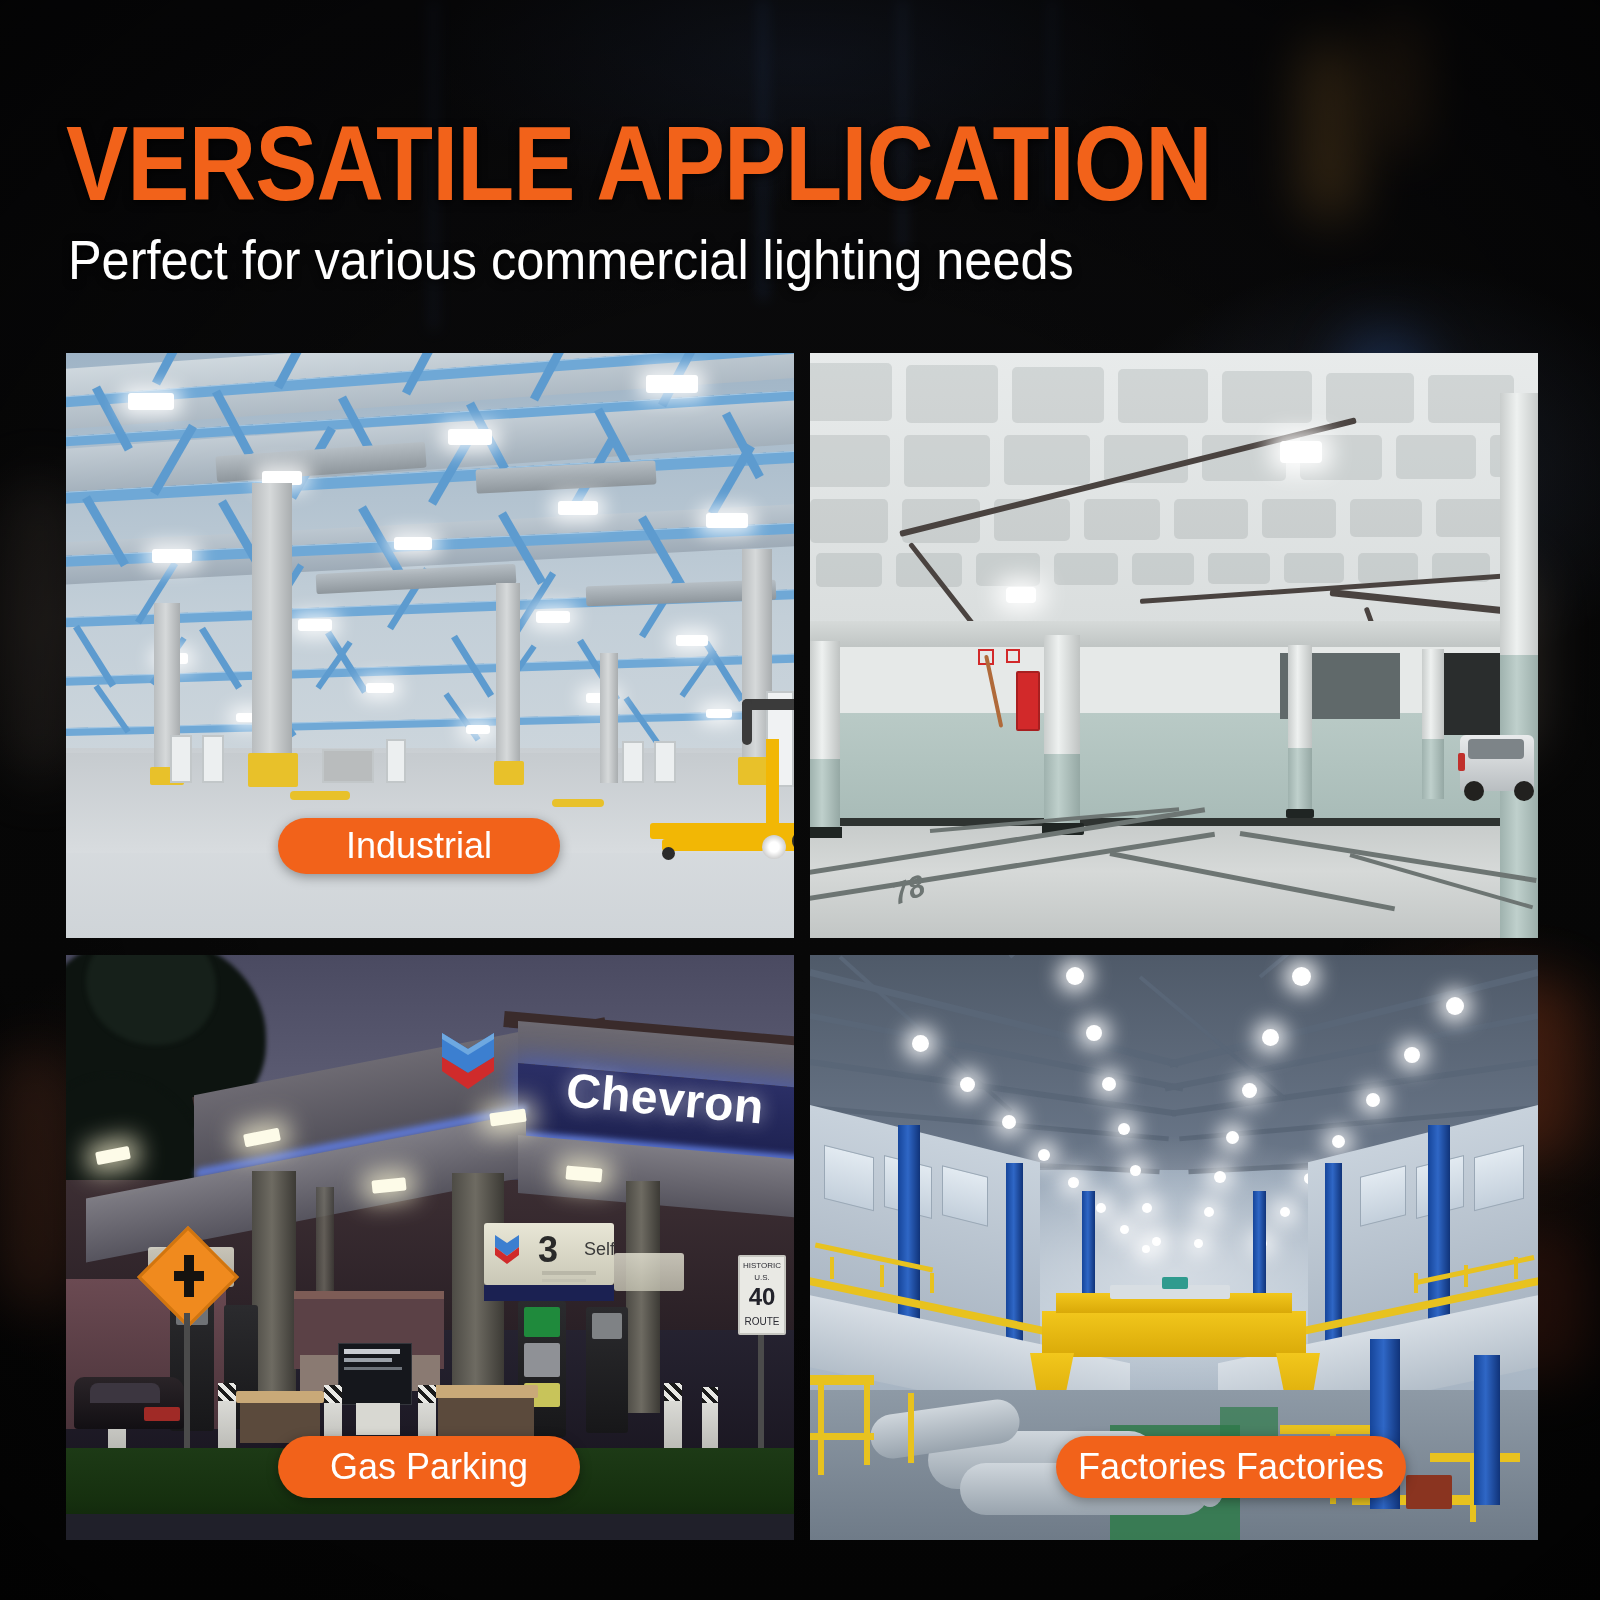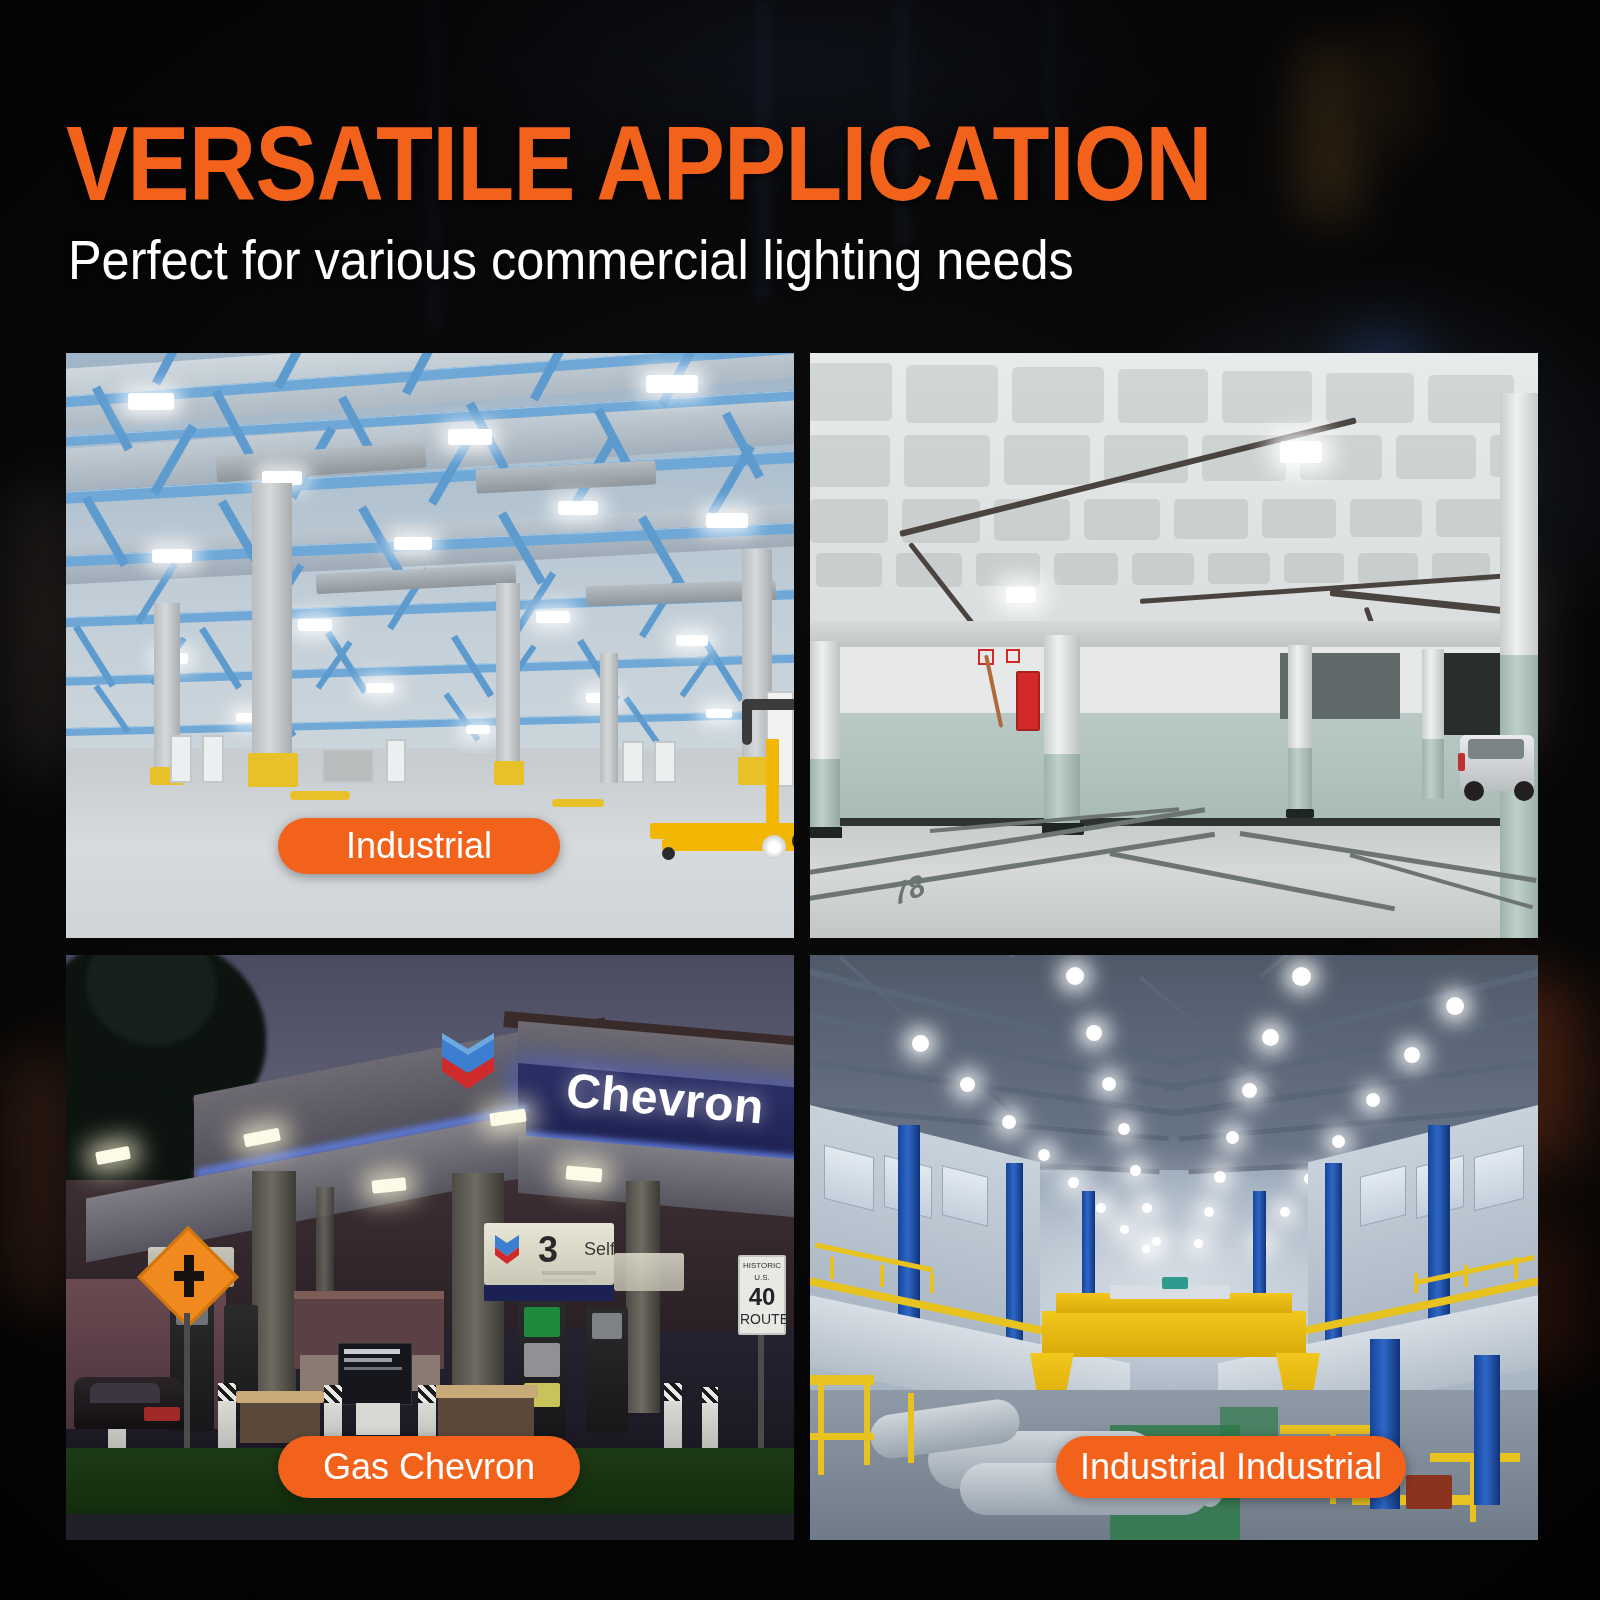--- a/index.html
+++ b/index.html
@@ -477,21 +477,21 @@
 
         <div class="gs-sign-diamond" style="left:86px;top:286px;width:72px;height:72px;"></div>
         <div style="position:absolute;left:108px;top:316px;width:30px;height:10px;background:#15120f;"></div>
         <div style="position:absolute;left:118px;top:300px;width:10px;height:42px;background:#15120f;"></div>
         <div style="position:absolute;left:118px;top:358px;width:6px;height:136px;background:#4b4b4b;"></div>
 
         <div class="gs-route" style="left:672px;top:300px;width:48px;height:80px;">
           <div style="position:absolute;left:0;right:0;top:4px;text-align:center;font-size:8px;color:#2b2b33;">HISTORIC</div>
           <div style="position:absolute;left:0;right:0;top:16px;text-align:center;font-size:8px;color:#2b2b33;">U.S.</div>
           <div style="position:absolute;left:0;right:0;top:26px;text-align:center;font-size:24px;font-weight:700;color:#23232b;">40</div>
-          <div style="position:absolute;left:0;right:0;bottom:6px;text-align:center;font-size:14px;color:#2b2b33;">ROUTE</div>
+          <div style="position:absolute;left:0;right:0;bottom:6px;text-align:center;font-size:10px;color:#2b2b33;">ROUTE</div>
         </div>
         <div style="position:absolute;left:692px;top:380px;width:6px;height:118px;background:#4b4b4b;"></div>
 
         <div style="position:absolute;left:272px;top:388px;width:74px;height:62px;background:#15171c;border:1px solid #34363c;"></div>
         <div style="position:absolute;left:278px;top:394px;width:56px;height:5px;background:#c9ccd2;"></div>
         <div style="position:absolute;left:278px;top:403px;width:48px;height:4px;background:#9aa0a8;"></div>
         <div style="position:absolute;left:278px;top:412px;width:58px;height:3px;background:#6d737a;"></div>
         <div style="position:absolute;left:290px;top:448px;width:44px;height:32px;background:#d8d8d2;"></div>
 
         <div style="position:absolute;left:174px;top:444px;width:80px;height:44px;background:#5b4a3c;"></div>
@@ -512,21 +512,21 @@
         <div class="gs-bollard" style="left:636px;top:432px;width:16px;height:66px;"></div>
         <div style="position:absolute;left:636px;top:432px;width:16px;height:16px;background:repeating-linear-gradient(45deg,#1a1a1a 0 4px,#e8e8e4 4px 8px);"></div>
 
         <div class="gs-car" style="left:8px;top:422px;width:110px;height:52px;"></div>
         <div style="position:absolute;left:24px;top:428px;width:70px;height:20px;background:#3c3640;border-radius:8px 8px 0 0;"></div>
         <div style="position:absolute;left:78px;top:452px;width:36px;height:14px;background:#a02a26;border-radius:2px;"></div>
 
         <div class="gs-grass"></div>
         <div class="gs-walk"></div>
 
-        <div class="pill pill-gs">Gas Chevron</div>
+        <div class="pill pill-gs">Gas Parking</div>
       </div>
     </div>
 
     <div class="cell c-br">
       <div class="scene fc">
         <div class="fc-roof"></div>
 
         <div class="fc-purlin" style="left:0px;top:14px;width:380px;height:7px;transform:rotate(14deg);"></div>
         <div class="fc-purlin" style="left:0px;top:58px;width:380px;height:6px;transform:rotate(11deg);"></div>
         <div class="fc-purlin" style="left:0px;top:104px;width:370px;height:6px;transform:rotate(8deg);"></div>
@@ -635,18 +635,18 @@
         <div class="fc-mach" style="left:470px;top:470px;width:100px;height:9px;"></div>
         <div class="fc-mach" style="left:520px;top:479px;width:6px;height:70px;"></div>
         <div class="fc-mach" style="left:620px;top:498px;width:90px;height:9px;"></div>
         <div class="fc-mach" style="left:660px;top:507px;width:6px;height:60px;"></div>
         <div class="fc-mach" style="left:542px;top:540px;width:120px;height:10px;"></div>
 
         <div class="fc-bluecol" style="left:560px;top:384px;width:30px;height:170px;"></div>
         <div class="fc-bluecol" style="left:664px;top:400px;width:26px;height:150px;"></div>
         <div style="position:absolute;left:596px;top:520px;width:46px;height:34px;background:#8a3420;border-radius:2px;"></div>
 
-        <div class="pill pill-if">Industrial Industrial</div>
+        <div class="pill pill-if">Factories Factories</div>
       </div>
     </div>
 
   </div>
 </div>
 
 </body></html>

